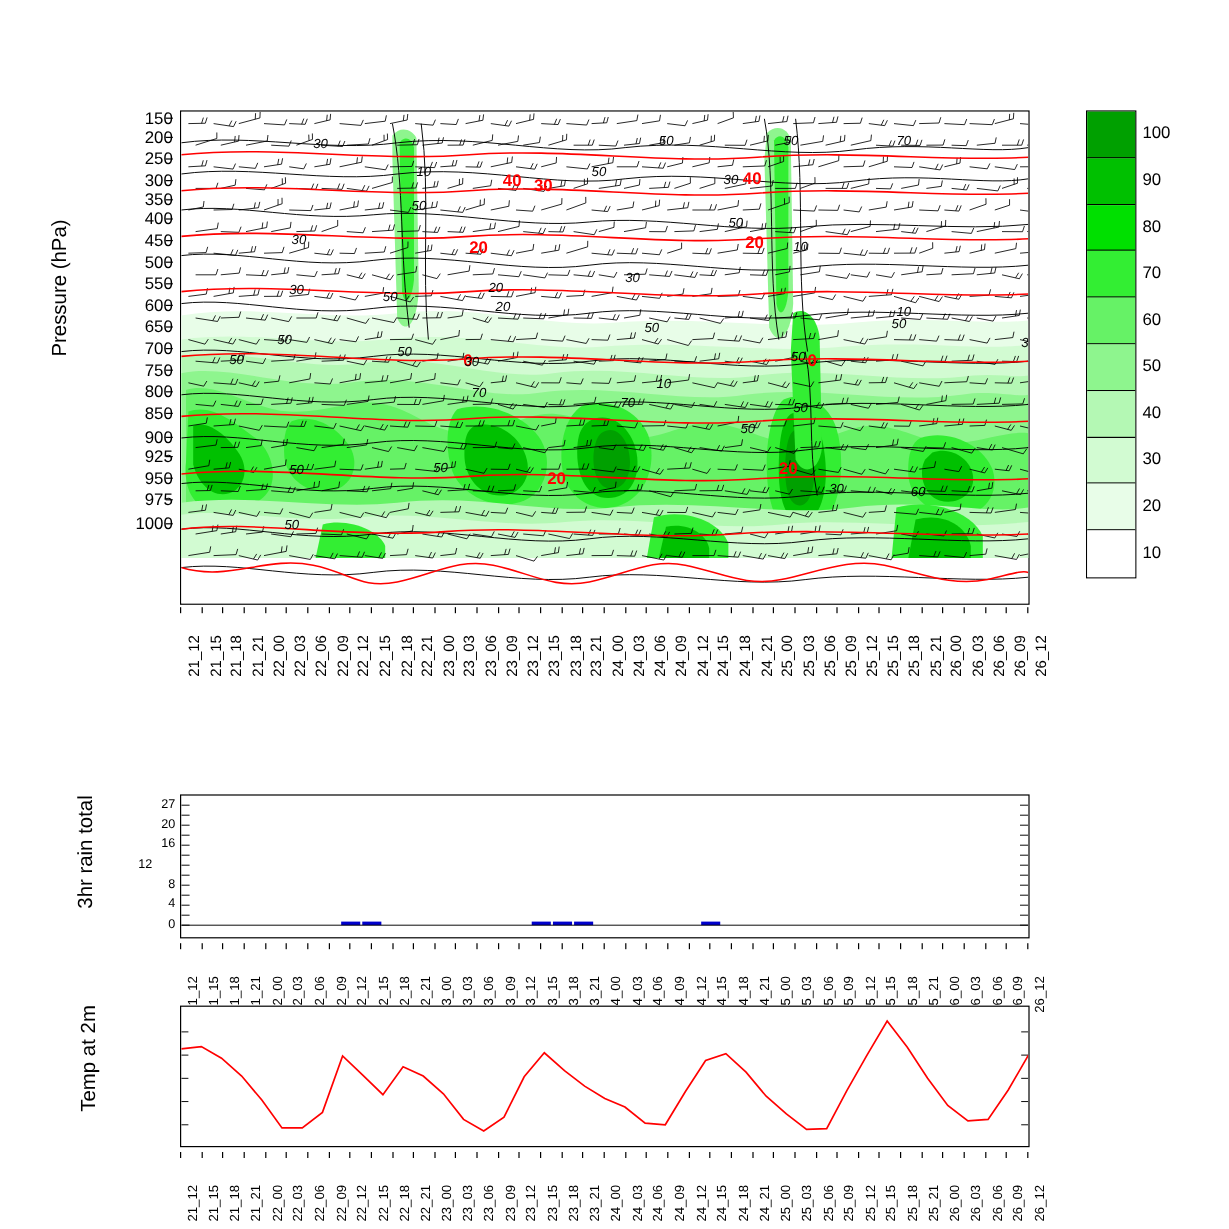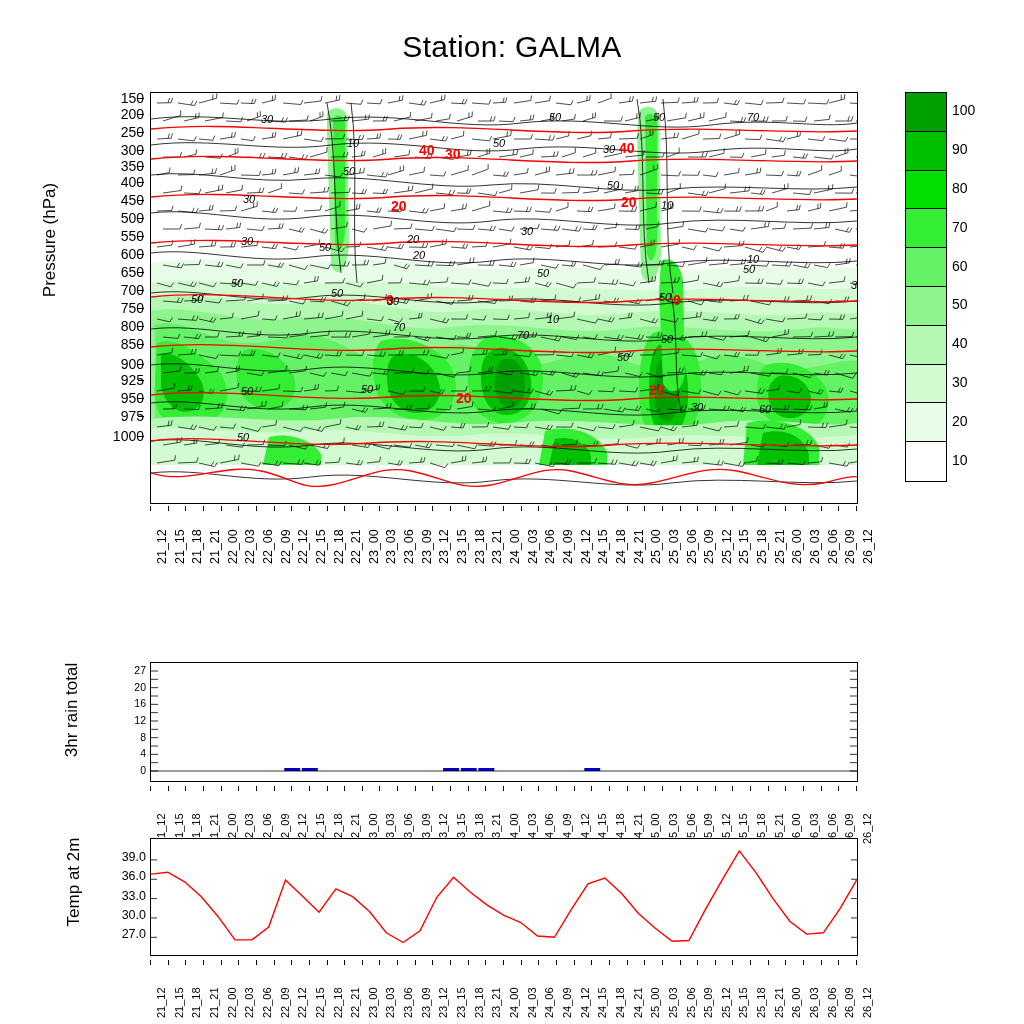--- a/index.html
+++ b/index.html
@@ -226,21 +226,20 @@
     top: 960px;
     width: 708px;
     height: 60px;
   }
 </style>
 </head>
 <body>
 
 <div id="page-root">
 
-  <div class="title">Station: GALMA</div>
 
   <div class="ylabel-main">Pressure (hPa)</div>
   <div class="ytick-wrap">
       <div class="ytick-main" style="top: 1px;">150</div>
       <div class="tickmark" style="left: 58px; top: 6px; width: 6px; height: 1px;"></div>
       <div class="ytick-main" style="top: 17px;">200</div>
       <div class="tickmark" style="left: 58px; top: 22px; width: 6px; height: 1px;"></div>
       <div class="ytick-main" style="top: 35px;">250</div>
       <div class="tickmark" style="left: 58px; top: 40px; width: 6px; height: 1px;"></div>
       <div class="ytick-main" style="top: 53px;">300</div>
@@ -2291,21 +2290,21 @@
       <div class="cb-cell" style="top: 310.4px; height: 38.8px; background: rgb(232, 253, 232); border-bottom: 1px solid rgb(0, 0, 0);"></div>
       <div class="cb-cell" style="top: 349.2px; height: 38.8px; background: rgb(255, 255, 255); border-bottom: none;"></div>
     </div>
 
 
   <div class="ylabel-rain">3hr rain total</div>
   <div class="ytick-rain-wrap">
       <div class="ytick-rain" style="top: 4px;">27</div>
       <div class="ytick-rain" style="top: 20.6667px;">20</div>
       <div class="ytick-rain" style="top: 37.3333px;">16</div>
-      <div class="ytick-rain" style="top: 54px;">12</div>
+      <div class="ytick-rain" style="top: 54px; text-align: center;">12</div>
       <div class="ytick-rain" style="top: 70.6667px;">8</div>
       <div class="ytick-rain" style="top: 87.3333px;">4</div>
       <div class="ytick-rain" style="top: 104px;">0</div>
     </div>
   <div id="rain-panel">
     <svg id="rain-svg" width="706" height="118" viewBox="0 0 706 118">
         <line x1="0" y1="108" x2="7" y2="108" stroke="#000" stroke-width="0.8"></line>
         <line x1="699" y1="108" x2="706" y2="108" stroke="#000" stroke-width="0.8"></line>
         <line x1="0" y1="99.66666666666667" x2="7" y2="99.66666666666667" stroke="#000" stroke-width="0.8"></line>
         <line x1="699" y1="99.66666666666667" x2="706" y2="99.66666666666667" stroke="#000" stroke-width="0.8"></line>
@@ -2419,27 +2418,20 @@
       <div class="tickmark" style="left: 653.05px; top: 0px; width: 1px; height: 5px;"></div>
       <div class="xtick-sm" style="left: 675.7px; top: 58px;">26_06</div>
       <div class="tickmark" style="left: 670.7px; top: 0px; width: 1px; height: 5px;"></div>
       <div class="xtick-sm" style="left: 693.35px; top: 58px;">26_09</div>
       <div class="tickmark" style="left: 688.35px; top: 0px; width: 1px; height: 5px;"></div>
       <div class="xtick-sm" style="left: 711px; top: 58px;">26_12</div>
       <div class="tickmark" style="left: 706px; top: 0px; width: 1px; height: 5px;"></div>
     </div>
 
   <div class="ylabel-temp">Temp at 2m</div>
-  <div class="ytick-temp-wrap">
-      <div class="ytick-temp" style="top: 14.9032px;">39.0</div>
-      <div class="ytick-temp" style="top: 34.2581px;">36.0</div>
-      <div class="ytick-temp" style="top: 53.6129px;">33.0</div>
-      <div class="ytick-temp" style="top: 72.9677px;">30.0</div>
-      <div class="ytick-temp" style="top: 92.3226px;">27.0</div>
-    </div>
   <div id="temp-panel">
     <svg id="temp-svg" width="706" height="116" viewBox="0 0 706 116">
         <line x1="0" y1="20.903225806451616" x2="6" y2="20.903225806451616" stroke="#000" stroke-width="0.8"></line>
         <line x1="700" y1="20.903225806451616" x2="706" y2="20.903225806451616" stroke="#000" stroke-width="0.8"></line>
         <line x1="0" y1="40.25806451612904" x2="6" y2="40.25806451612904" stroke="#000" stroke-width="0.8"></line>
         <line x1="700" y1="40.25806451612904" x2="706" y2="40.25806451612904" stroke="#000" stroke-width="0.8"></line>
         <line x1="0" y1="59.61290322580645" x2="6" y2="59.61290322580645" stroke="#000" stroke-width="0.8"></line>
         <line x1="700" y1="59.61290322580645" x2="706" y2="59.61290322580645" stroke="#000" stroke-width="0.8"></line>
         <line x1="0" y1="78.96774193548387" x2="6" y2="78.96774193548387" stroke="#000" stroke-width="0.8"></line>
         <line x1="700" y1="78.96774193548387" x2="706" y2="78.96774193548387" stroke="#000" stroke-width="0.8"></line>

